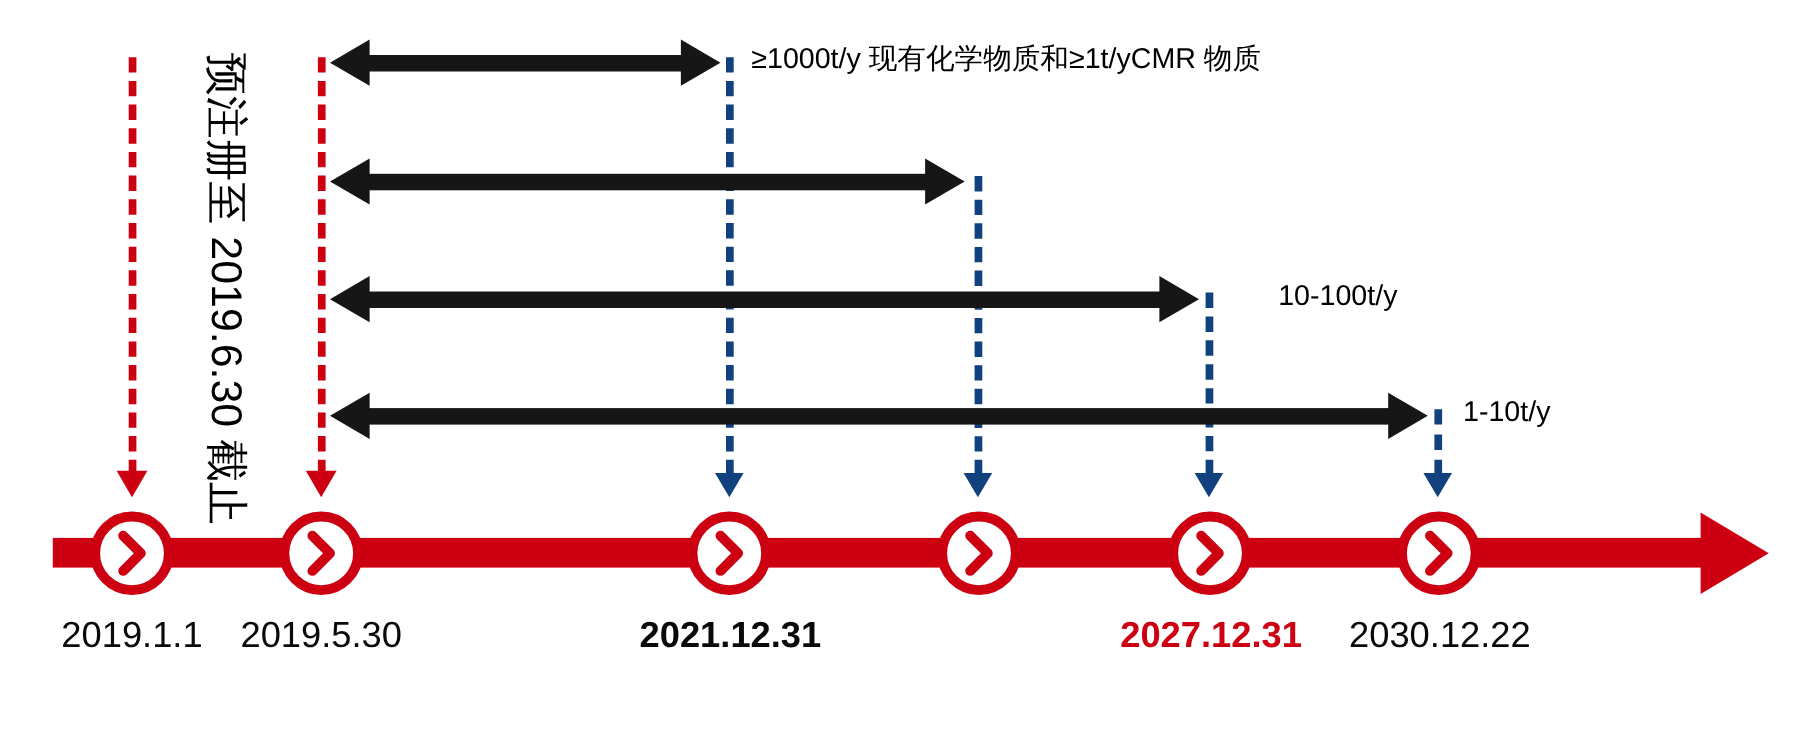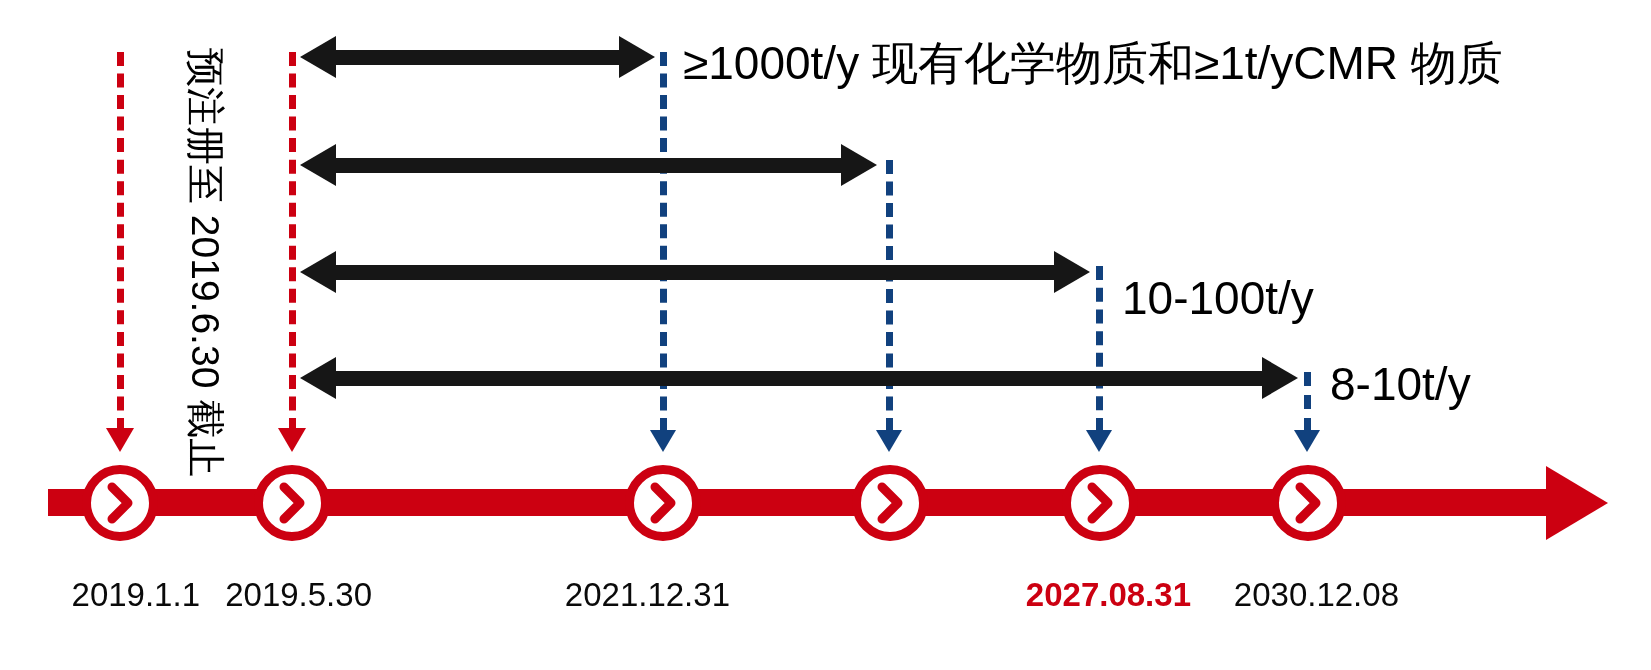--- a/index.html
+++ b/index.html
@@ -36,23 +36,23 @@
   .range{position:absolute;height:15px;}
   .range .bar{position:absolute;top:0;height:15px;background:#161616;}
   .range .head-l{position:absolute;top:-14px;left:0;width:0;height:0;
     border-top:21px solid transparent;border-bottom:21px solid transparent;
     border-right:36px solid #161616;}
   .range .head-r{position:absolute;top:-14px;right:0;width:0;height:0;
     border-top:21px solid transparent;border-bottom:21px solid transparent;
     border-left:36px solid #161616;}
 
   
-  .range-label{position:absolute;font-size:46px;color:#000000;white-space:nowrap;line-height:1;}
+  .range-label{position:absolute;font-size:26px;color:#000000;white-space:nowrap;line-height:1;}
   .date-label{position:absolute;font-size:33px;color:#0a0a0a;white-space:nowrap;
-    text-align:right;line-height:1;margin-top:18px;}
+    text-align:center;line-height:1;}
   .date-label.em{color:#CC0011;font-weight:bold;}
   .vlabel{position:absolute;font-size:39px;color:#000000;white-space:nowrap;
     transform-origin:0 0;transform:rotate(90deg);line-height:1;}
 </style>
 </head>
 <body>
 
 <div id="stage">
 
   <div class="vguide red" style="left:117px; top:52px;  height:380px;"></div>
@@ -118,24 +118,24 @@
     <div class="bar" style="left:30px;width:730px;"></div>
     <div class="head-r"></div>
   </div>
   <div class="range" style="left:300px;top:371px;width:998px;">
     <div class="head-l"></div>
     <div class="bar" style="left:30px;width:938px;"></div>
     <div class="head-r"></div>
   </div>
 
   <div class="range-label" style="left:683px;top:40px;">≥1000t/y 现有化学物质和≥1t/yCMR 物质</div>
-  <div class="range-label" style="left:1122px;top:255px;margin-top:20px;">10-100t/y</div>
-  <div class="range-label" style="left:1330px;top:361px;">8-10t/y</div>
+  <div class="range-label" style="left:1162px;top:255px;">10-100t/y</div>
+  <div class="range-label" style="left:1330px;top:361px;">1-10t/y</div>
 
   <div class="vlabel" style="left:225px;top:48px;">预注册至 2019.6.30 截止</div>
 
   <div class="date-label" style="left:40px;  top:560px;width:160px;">2019.1.1</div>
   <div class="date-label" style="left:212px; top:560px;width:160px;">2019.5.30</div>
-  <div class="date-label" style="left:550px; top:560px;width:180px;">2021.12.31</div>
-  <div class="date-label em" style="left:1011px;top:560px;width:180px;">2027.08.31</div>
-  <div class="date-label" style="left:1219px;top:560px;width:180px;">2030.12.08</div>
+  <div class="date-label" style="left:574px; top:560px;width:180px;font-weight:bold;">2021.12.31</div>
+  <div class="date-label em" style="left:1011px;top:560px;width:180px;">2027.12.31</div>
+  <div class="date-label" style="left:1219px;top:560px;width:180px;">2030.12.22</div>
 
 </div>
 
 </body></html>

